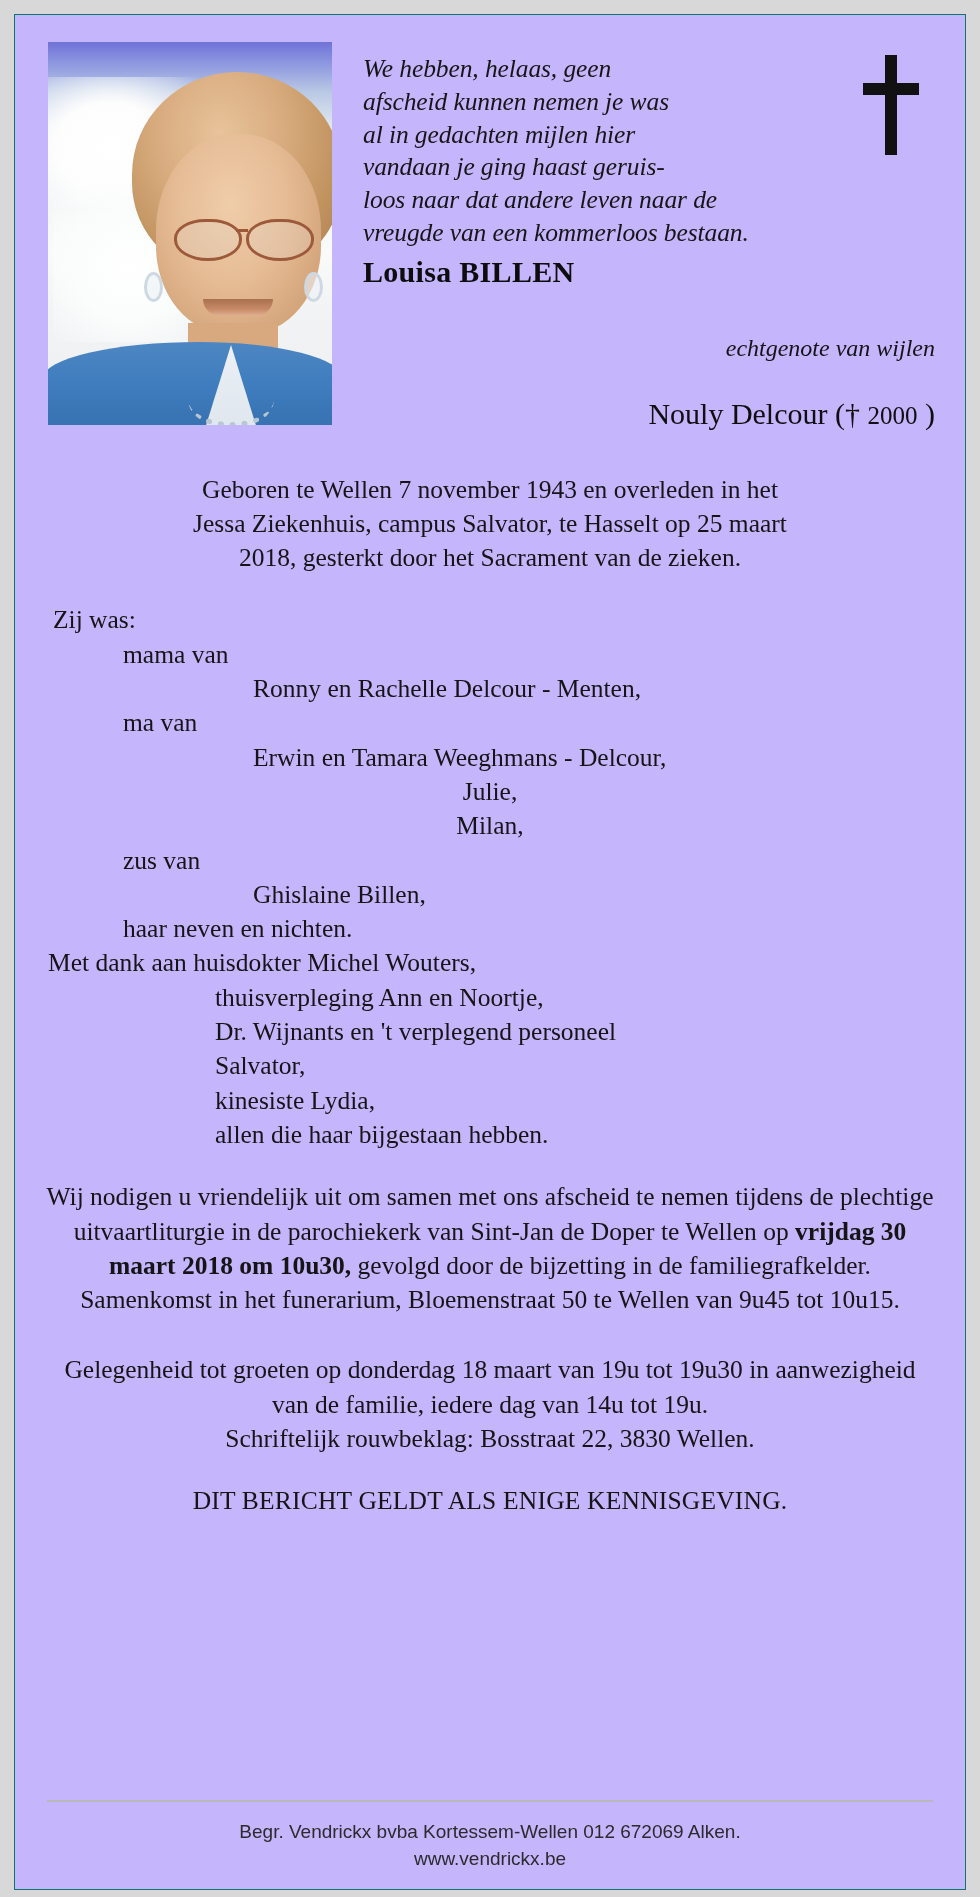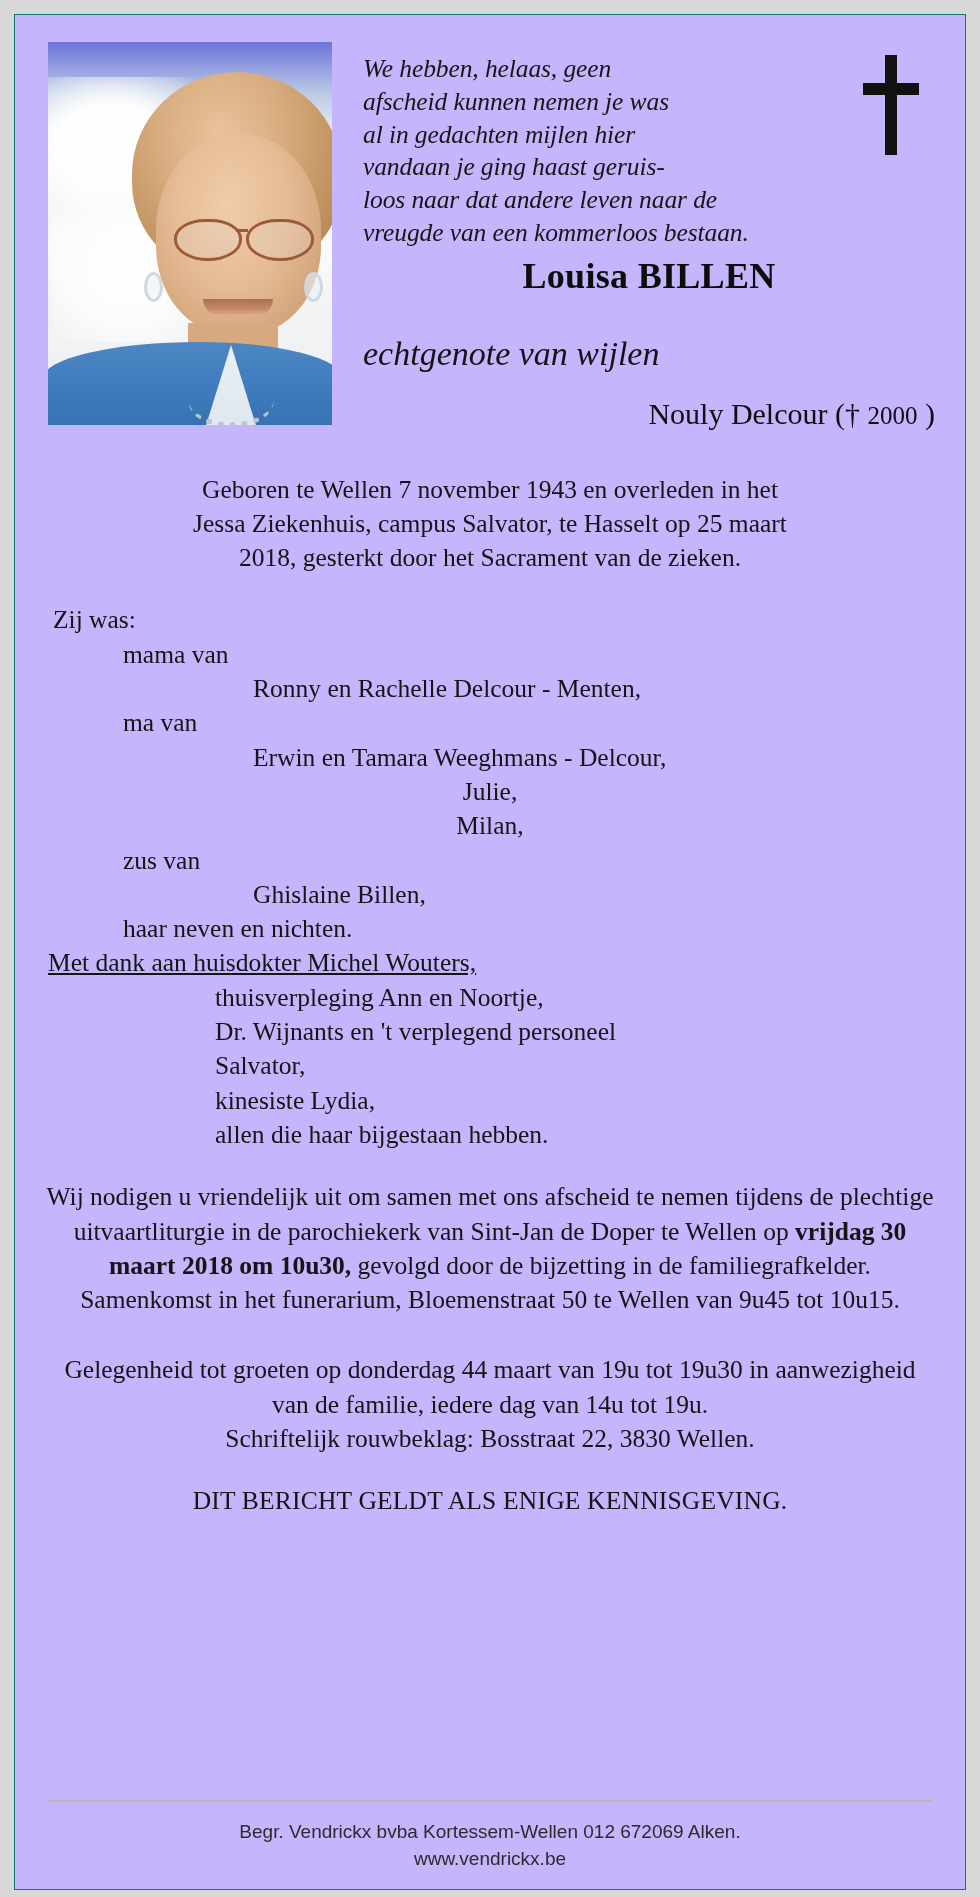--- a/index.html
+++ b/index.html
@@ -132,34 +132,34 @@
   }
   .cross .h {
     position: absolute; left: 0; top: 28px; width: 56px; height: 12px; background: #111;
   }
 
   .deceased-name {
     position: absolute;
     left: 348px;
     right: 30px;
     top: 240px;
-    text-align: center;
+    text-align: left;
     font-weight: bold;
-    font-size: 36px;
+    font-size: 30px;
     letter-spacing: 0.3px;
     color: #0d0d0d;
   }
   .spouse-intro {
     position: absolute;
     left: 348px;
     right: 30px;
     top: 320px;
-    text-align: left;
+    text-align: right;
     font-style: italic;
-    font-size: 34px;
+    font-size: 24px;
     color: #141414;
   }
   .spouse-name {
     position: absolute;
     left: 348px;
     right: 30px;
     top: 382px;
     text-align: right;
     font-size: 30px;
     color: #0f0f0f;
@@ -195,21 +195,21 @@
   .ind-0 { padding-left: 10px; }
   .ind-1 { padding-left: 80px; }
   .ind-2 { padding-left: 210px; }
   .ind-c { text-align: center; }
 
   .thanks {
     font-size: 25.5px;
     line-height: 1.345;
     color: #151515;
   }
-  .th-0 { padding-left: 5px; text-decoration: underline; }
+  .th-0 { padding-left: 5px; }
   .th-1 { padding-left: 172px; }
 
   .invite {
     margin-top: 28px;
     text-align: center;
     font-size: 25.5px;
     line-height: 1.345;
     color: #151515;
   }
   .invite b { font-weight: bold; }
@@ -327,21 +327,21 @@
       <div class="fl-row th-1">kinesiste Lydia,</div>
       <div class="fl-row th-1">allen die haar bijgestaan hebben.</div>
     </div>
 
     <div class="invite">
       <span>Wij nodigen u vriendelijk uit om samen met ons afscheid te nemen tijdens de plechtige uitvaartliturgie in de parochiekerk van Sint-Jan de Doper te Wellen op </span><b>vrijdag 30 maart 2018 om 10u30,</b><span> gevolgd door de bijzetting in de familiegrafkelder.</span>
       <div>Samenkomst in het funerarium, Bloemenstraat 50 te Wellen van 9u45 tot 10u15.</div>
     </div>
 
     <div class="visiting">
-      <div>Gelegenheid tot groeten op donderdag 44 maart van 19u tot 19u30 in aanwezigheid van de familie, iedere dag van 14u tot 19u.</div>
+      <div>Gelegenheid tot groeten op donderdag 18 maart van 19u tot 19u30 in aanwezigheid van de familie, iedere dag van 14u tot 19u.</div>
       <div>Schriftelijk rouwbeklag: Bosstraat 22, 3830 Wellen.</div>
     </div>
 
     <div class="notice-line">DIT BERICHT GELDT ALS ENIGE KENNISGEVING.</div>
   </div>
 
   <div class="footer">
     <div class="footer-rule"></div>
     <div class="footer-text">
       <div>Begr. Vendrickx bvba Kortessem-Wellen 012 672069 Alken.</div>

